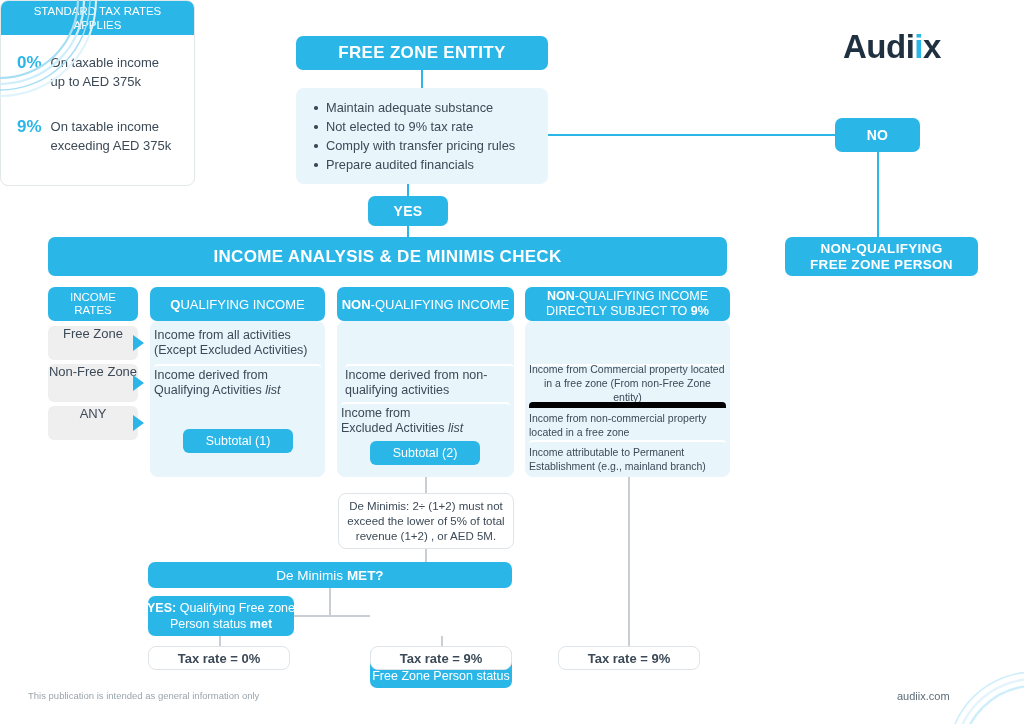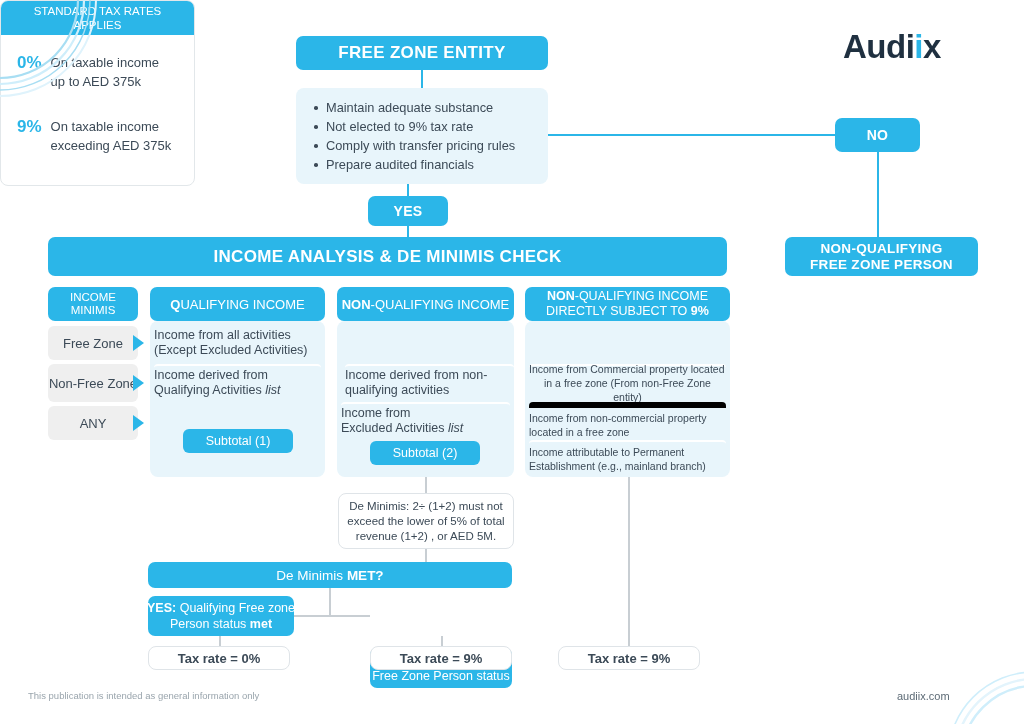--- a/index.html
+++ b/index.html
@@ -25,21 +25,21 @@
   .lightpanel{
     background:#e8f5fb;border-radius:8px;
   }
   .cell{
     background:#e8f5fb;border-radius:4px;
     display:flex;align-items:flex-start;justify-content:center;text-align:center;
     color:#3c4a57;
   }
   .greycell{
     background:#efefef;border-radius:6px;
-    display:flex;align-items:center;justify-content:center;text-align:center;
+    display:flex;justify-content:center;text-align:center;
     color:#3c4a57;
   }
   .outline{
     background:#fff;border:1px solid #dfe4e8;border-radius:8px;
     display:flex;align-items:center;justify-content:center;text-align:center;
     color:#3c4a57;
   }
   .line{position:absolute;background:#2bb6e8;}
   .gline{position:absolute;background:#c8ced3;}
 
@@ -172,21 +172,21 @@
     <span>INCOME ANALYSIS &amp; DE MINIMIS CHECK</span>
   </div>
 
   <div class="node blue blue-strong" id="nqfzp">
     <span>NON-QUALIFYING</span>
     <span>FREE ZONE PERSON</span>
   </div>
 
   <div class="colhead" id="col1-head">
     <span>INCOME</span>
-    <span>MINIMIS</span>
+    <span>RATES</span>
   </div>
   <div class="colhead" id="col2-head">
     <span class="nowrap"><b>Q</b><span>UALIFYING INCOME</span></span>
   </div>
   <div class="colhead" id="col3-head">
     <span class="nowrap"><b>NON</b><span>-QUALIFYING INCOME</span></span>
   </div>
   <div class="colhead" id="col4-head">
     <span class="nowrap"><b>NON</b><span>-QUALIFYING INCOME</span></span>
     <span class="nowrap"><span>DIRECTLY SUBJECT TO </span><b>9%</b></span>

